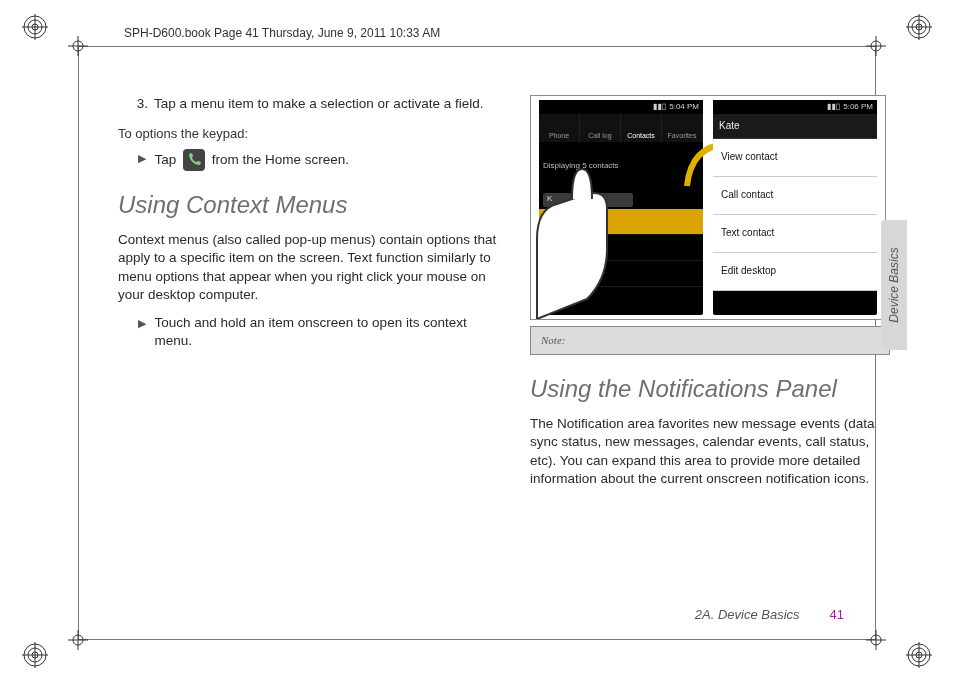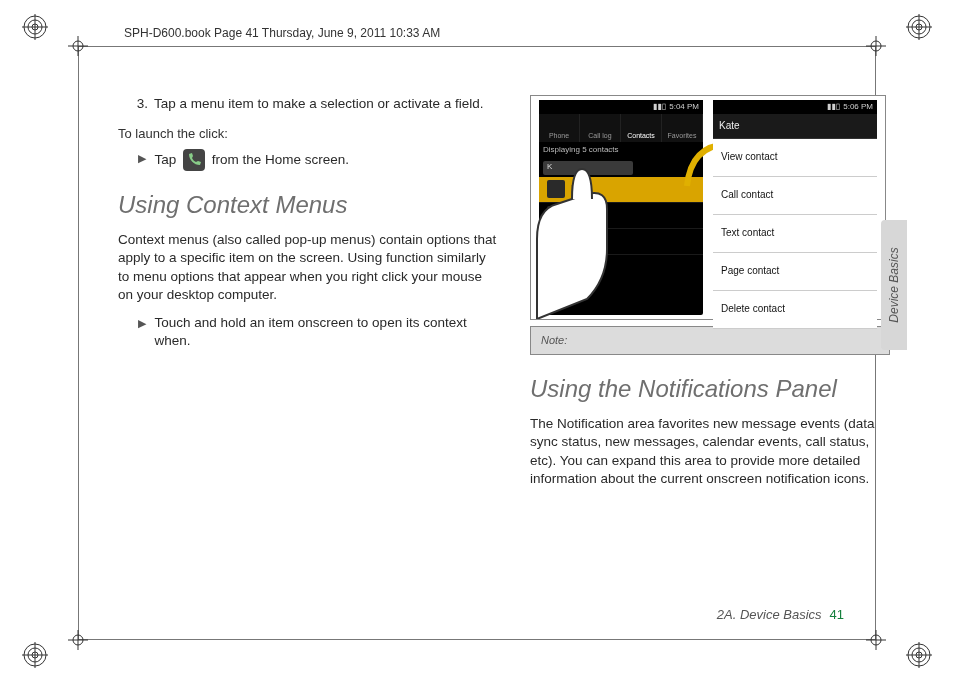--- a/index.html
+++ b/index.html
@@ -43,41 +43,41 @@
   .para { margin: 0 0 10px 0; }
 
   .figure { width: 356px; height: 225px; border: 1px solid #888; margin: 0 0 6px 0; background: #fff; position: relative; }
   .phone { position: absolute; width: 164px; height: 215px; background: #000; border-radius: 2px; top: 4px; }
   .phone.a { left: 8px; }
   .phone.b { right: 8px; }
   .statusbar { height: 14px; background: #000; color: #cfcfcf; font-size: 8px; display:flex; justify-content:flex-end; align-items:center; padding:0 4px; gap:3px; }
   .tabs { height: 28px; display:flex; }
   .tabs .tab { flex:1; background:#111; border-right:1px solid #222; color:#9a9a9a; font-size:7px; display:flex; flex-direction:column; align-items:center; justify-content:flex-end; padding-bottom:2px; }
   .tabs .tab.active { color:#fff; }
-  .disp { color:#bbb; font-size:8px; padding:3px 4px; background:#000; }
+  .disp { color:#bbb; font-size:8px; padding:19px 4px; background:#000; }
   .searchrow { display:flex; align-items:center; background:#000; padding:2px 4px; height:18px; }
   .searchrow .k { width: 90px; height: 14px; background:#3a3a3a; border-radius:2px; color:#ddd; font-size:8px; padding:1px 4px; }
   .listA { background:#000; }
   .listA .li { height:26px; border-bottom:1px solid #1a1a1a; color:#ddd; font-size:10px; display:flex; align-items:center; padding-left:8px; position:relative; }
   .listA .li .av { width:18px; height:18px; background:#2a2a2a; border-radius:2px; margin-right:6px; }
   .listA .li.sel { background:#d9a400; color:#000; }
 
   .ctx-title { background:#1a1a1a; color:#eee; font-size:10px; padding:5px 6px; border-bottom:1px solid #333; }
   .ctx { background:#fff; }
   .ctx .ci { height:38px; border-bottom:1px solid #ccc; font-size:10px; color:#111; display:flex; align-items:center; padding-left:8px; }
 
   .hand { position:absolute; left:-22px; bottom:-4px; width:120px; height:170px; }
 
   .gesture { position:absolute; top:40px; left:150px; width:56px; height:56px; }
 
   .notebox { border:1px solid #888; background:#dcdcdc; padding:6px 10px; font-size:11px; color:#333; display:flex; gap:6px; margin-bottom:16px; }
-  .notebox .nlabel { font-style: italic; color:#555; }
-
-  .footer { position:absolute; right:110px; bottom:60px; font-size:13px; color:#555; font-style: italic; display:flex; align-items:baseline; gap:8px;}
-  .footer .pn { font-style: normal; color:#15803d;text-align:center; }
+  .notebox .nlabel { font-style: italic; color:#555;font-family:Liberation Serif, serif; }
+
+  .footer { position:absolute; right:110px; bottom:60px; font-size:13px; color:#555; font-style: italic; display:flex; align-items:baseline; gap:30px;}
+  .footer .pn { font-style: normal; color:#a21caf;text-align:center; }
 
   .sidetab { position:absolute; right:47px; top:220px; width:26px; height:130px; background:#d7d7d7; border-radius:4px 0 0 4px; display:flex; align-items:center; justify-content:center; }
   .sidetab span { transform: rotate(-90deg); font-style: italic; font-size: 12px; color:#555; white-space:nowrap; }
 </style>
 </head>
 <body>
 
 <div class="page">
 
   <div class="reg reg-tl"><svg viewBox="0 0 26 26">
@@ -137,39 +137,39 @@
 
   <div class="book-header">SPH-D600.book  Page 41  Thursday, June 9, 2011  10:33 AM</div>
 
   <div class="content">
 
     <div class="col left">
       <div class="numitem">
         <div class="n">3.</div>
         <div>Tap a menu item to make a selection or activate a field.</div>
       </div>
-      <div class="launch-label">To launch the click:</div>
+      <div class="launch-label">To options the keypad:</div>
       <div class="bulitem">
         <span class="arrow">▶</span>
         <span>
           <span>Tap</span>
           <span class="inline-icon">
             <svg viewBox="0 0 16 16">
                 <path d="M3 2c0 6 5 11 11 11l1-3-3-1-2 1c-2-1-3-2-4-4l1-2-1-3z" fill="#8c8"></path>
               </svg>
           </span>
           <span>from the Home screen.</span>
         </span>
       </div>
 
       <h3 class="section">Using Context Menus</h3>
-      <p class="para">Context menus (also called pop-up menus) contain options that apply to a specific item on the screen. Using function similarly to menu options that appear when you right click your mouse on your desktop computer.</p>
+      <p class="para">Context menus (also called pop-up menus) contain options that apply to a specific item on the screen. Text function similarly to menu options that appear when you right click your mouse on your desktop computer.</p>
       <div class="bulitem">
         <span class="arrow">▶</span>
-        <span>Touch and hold an item onscreen to open its context when.</span>
+        <span>Touch and hold an item onscreen to open its context menu.</span>
       </div>
     </div>
 
     <div class="col right">
       <div class="figure">
 
         <div class="phone a">
           <div class="statusbar">
             <span>▮▮▯</span>
             <span>5:04 PM</span>
@@ -221,22 +221,21 @@
         <div class="phone b">
           <div class="statusbar">
             <span>▮▮▯</span>
             <span>5:06 PM</span>
           </div>
           <div class="ctx-title">Kate</div>
           <div class="ctx">
             <div class="ci">View contact</div>
             <div class="ci">Call contact</div>
             <div class="ci">Text contact</div>
-            <div class="ci">Page contact</div>
-            <div class="ci">Delete contact</div>
+            <div class="ci">Edit desktop</div>
           </div>
         </div>
       </div>
 
       <div class="notebox">
         <span class="nlabel">Note:</span>
       </div>
 
       <h3 class="section">Using the Notifications Panel</h3>
       <p class="para">The Notification area favorites new message events (data sync status, new messages, calendar events, call status, etc). You can expand this area to provide more detailed information about the current onscreen notification icons.</p>

